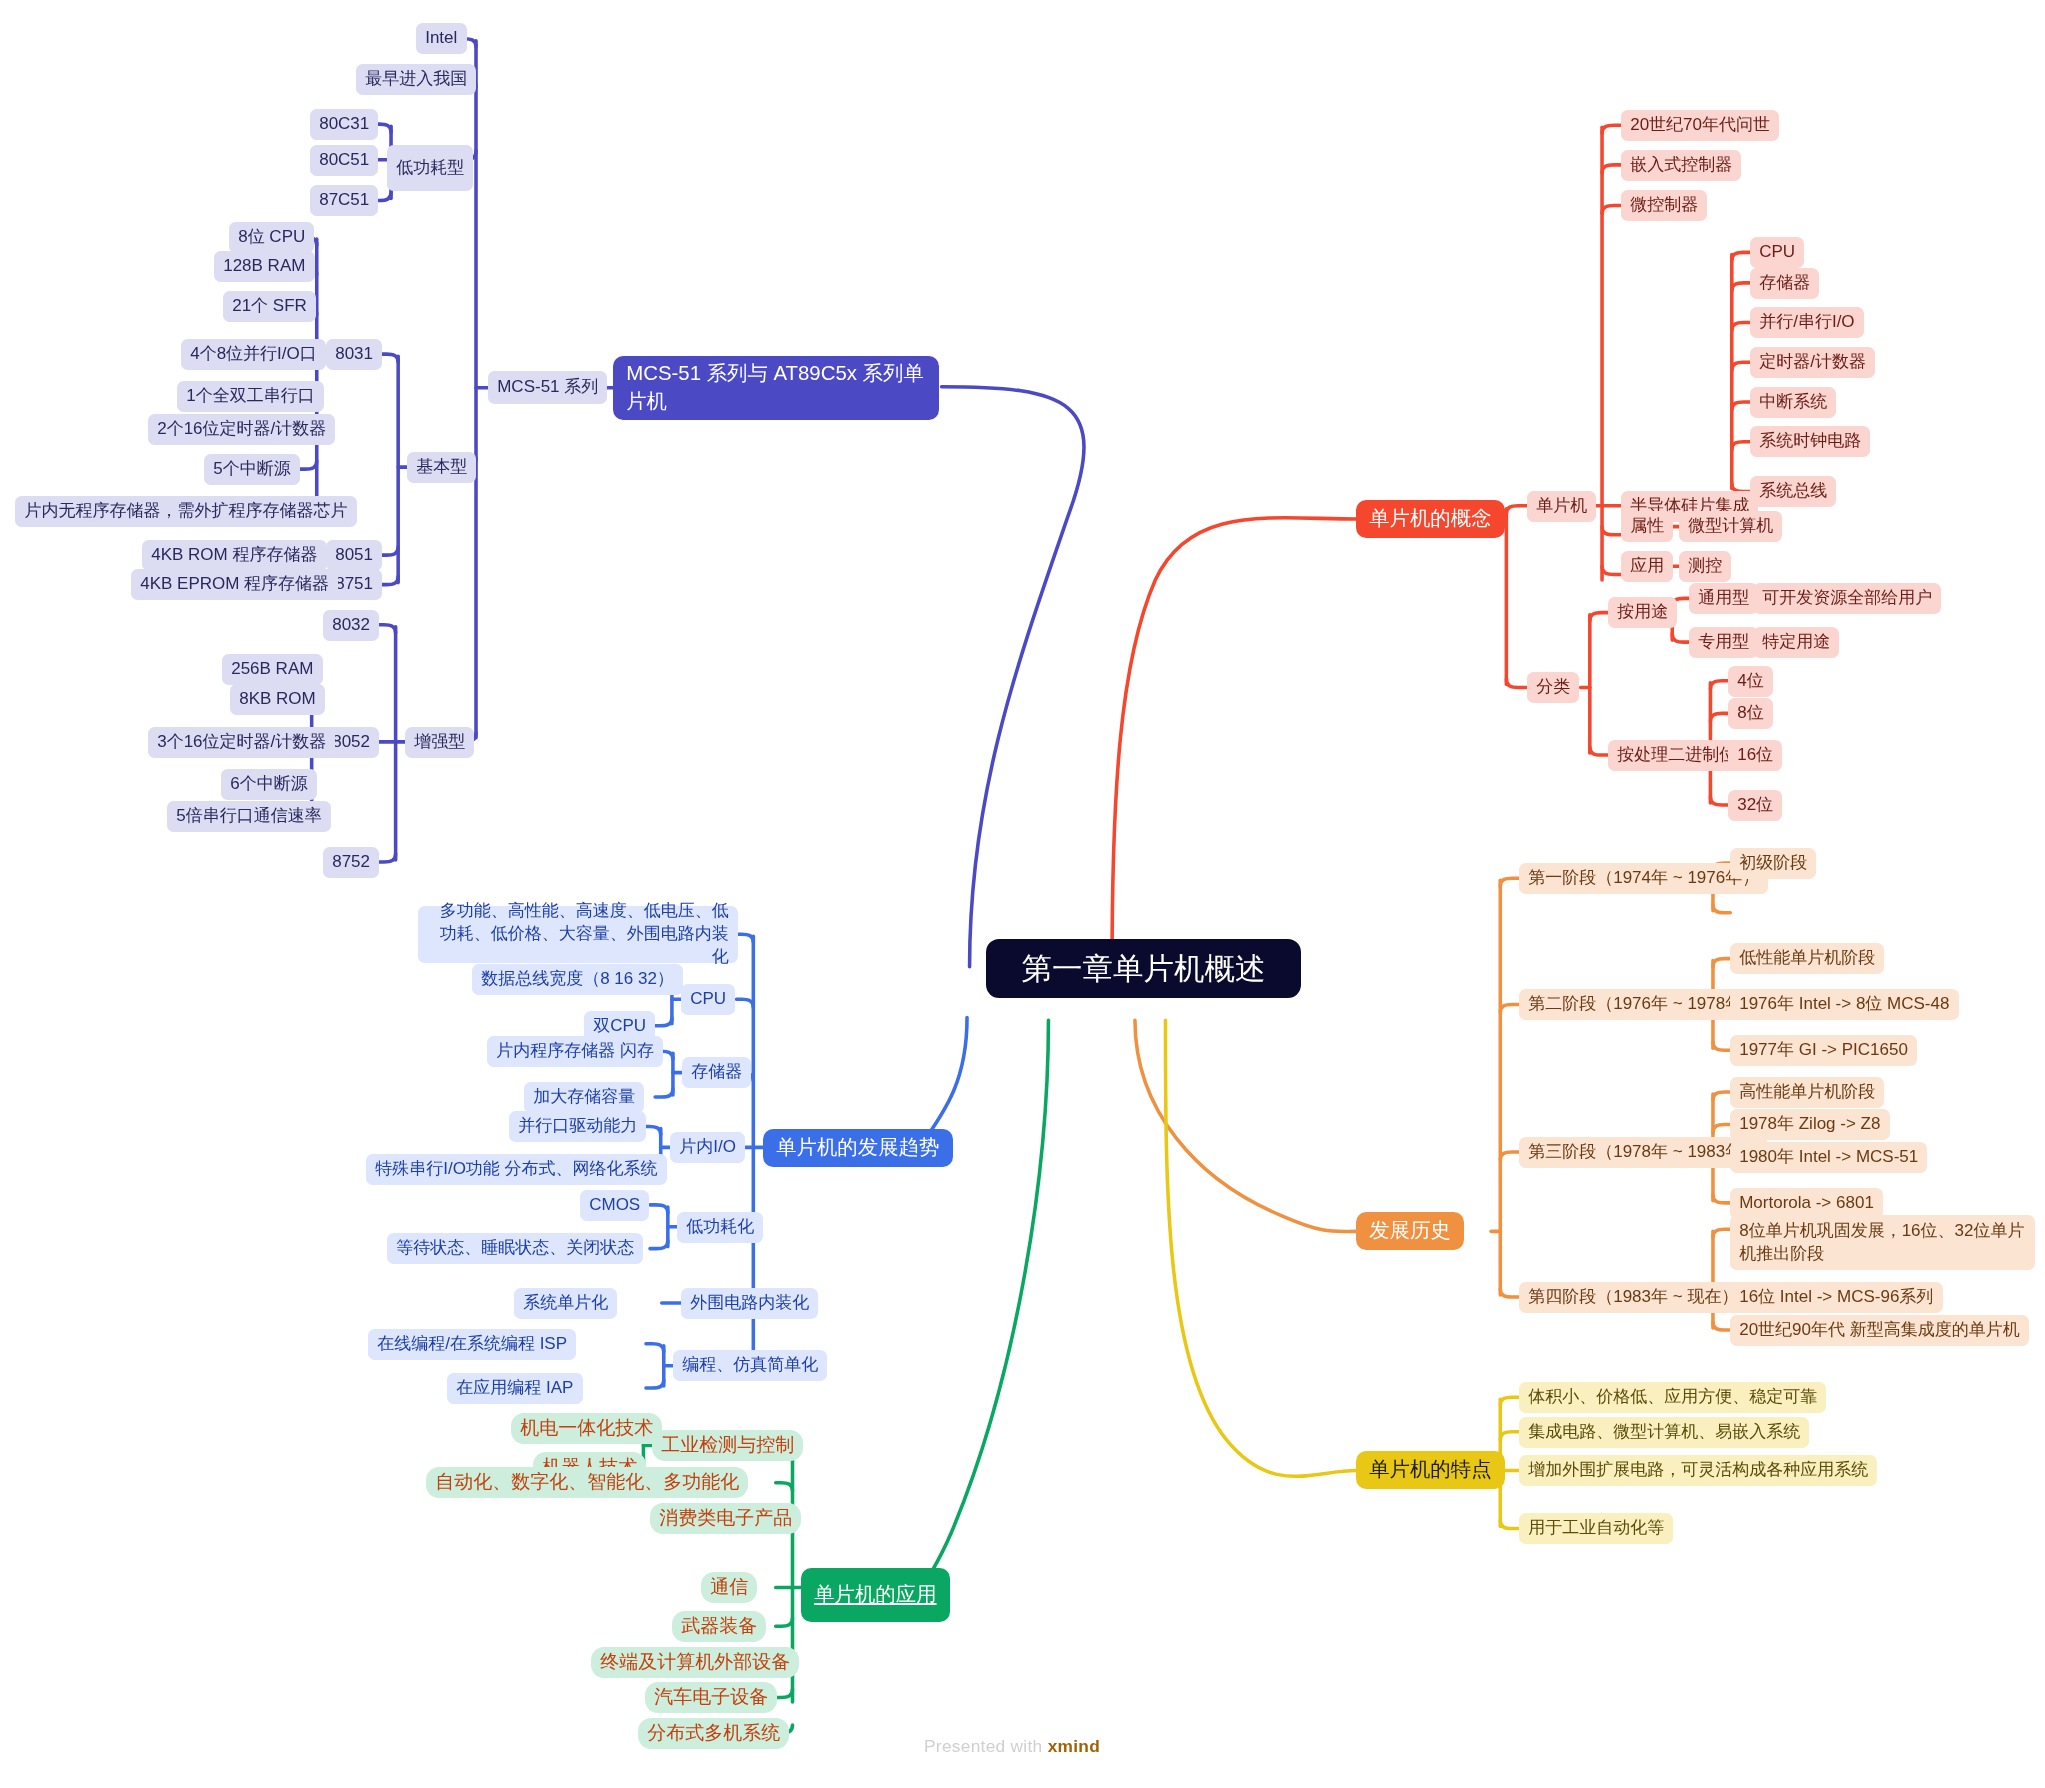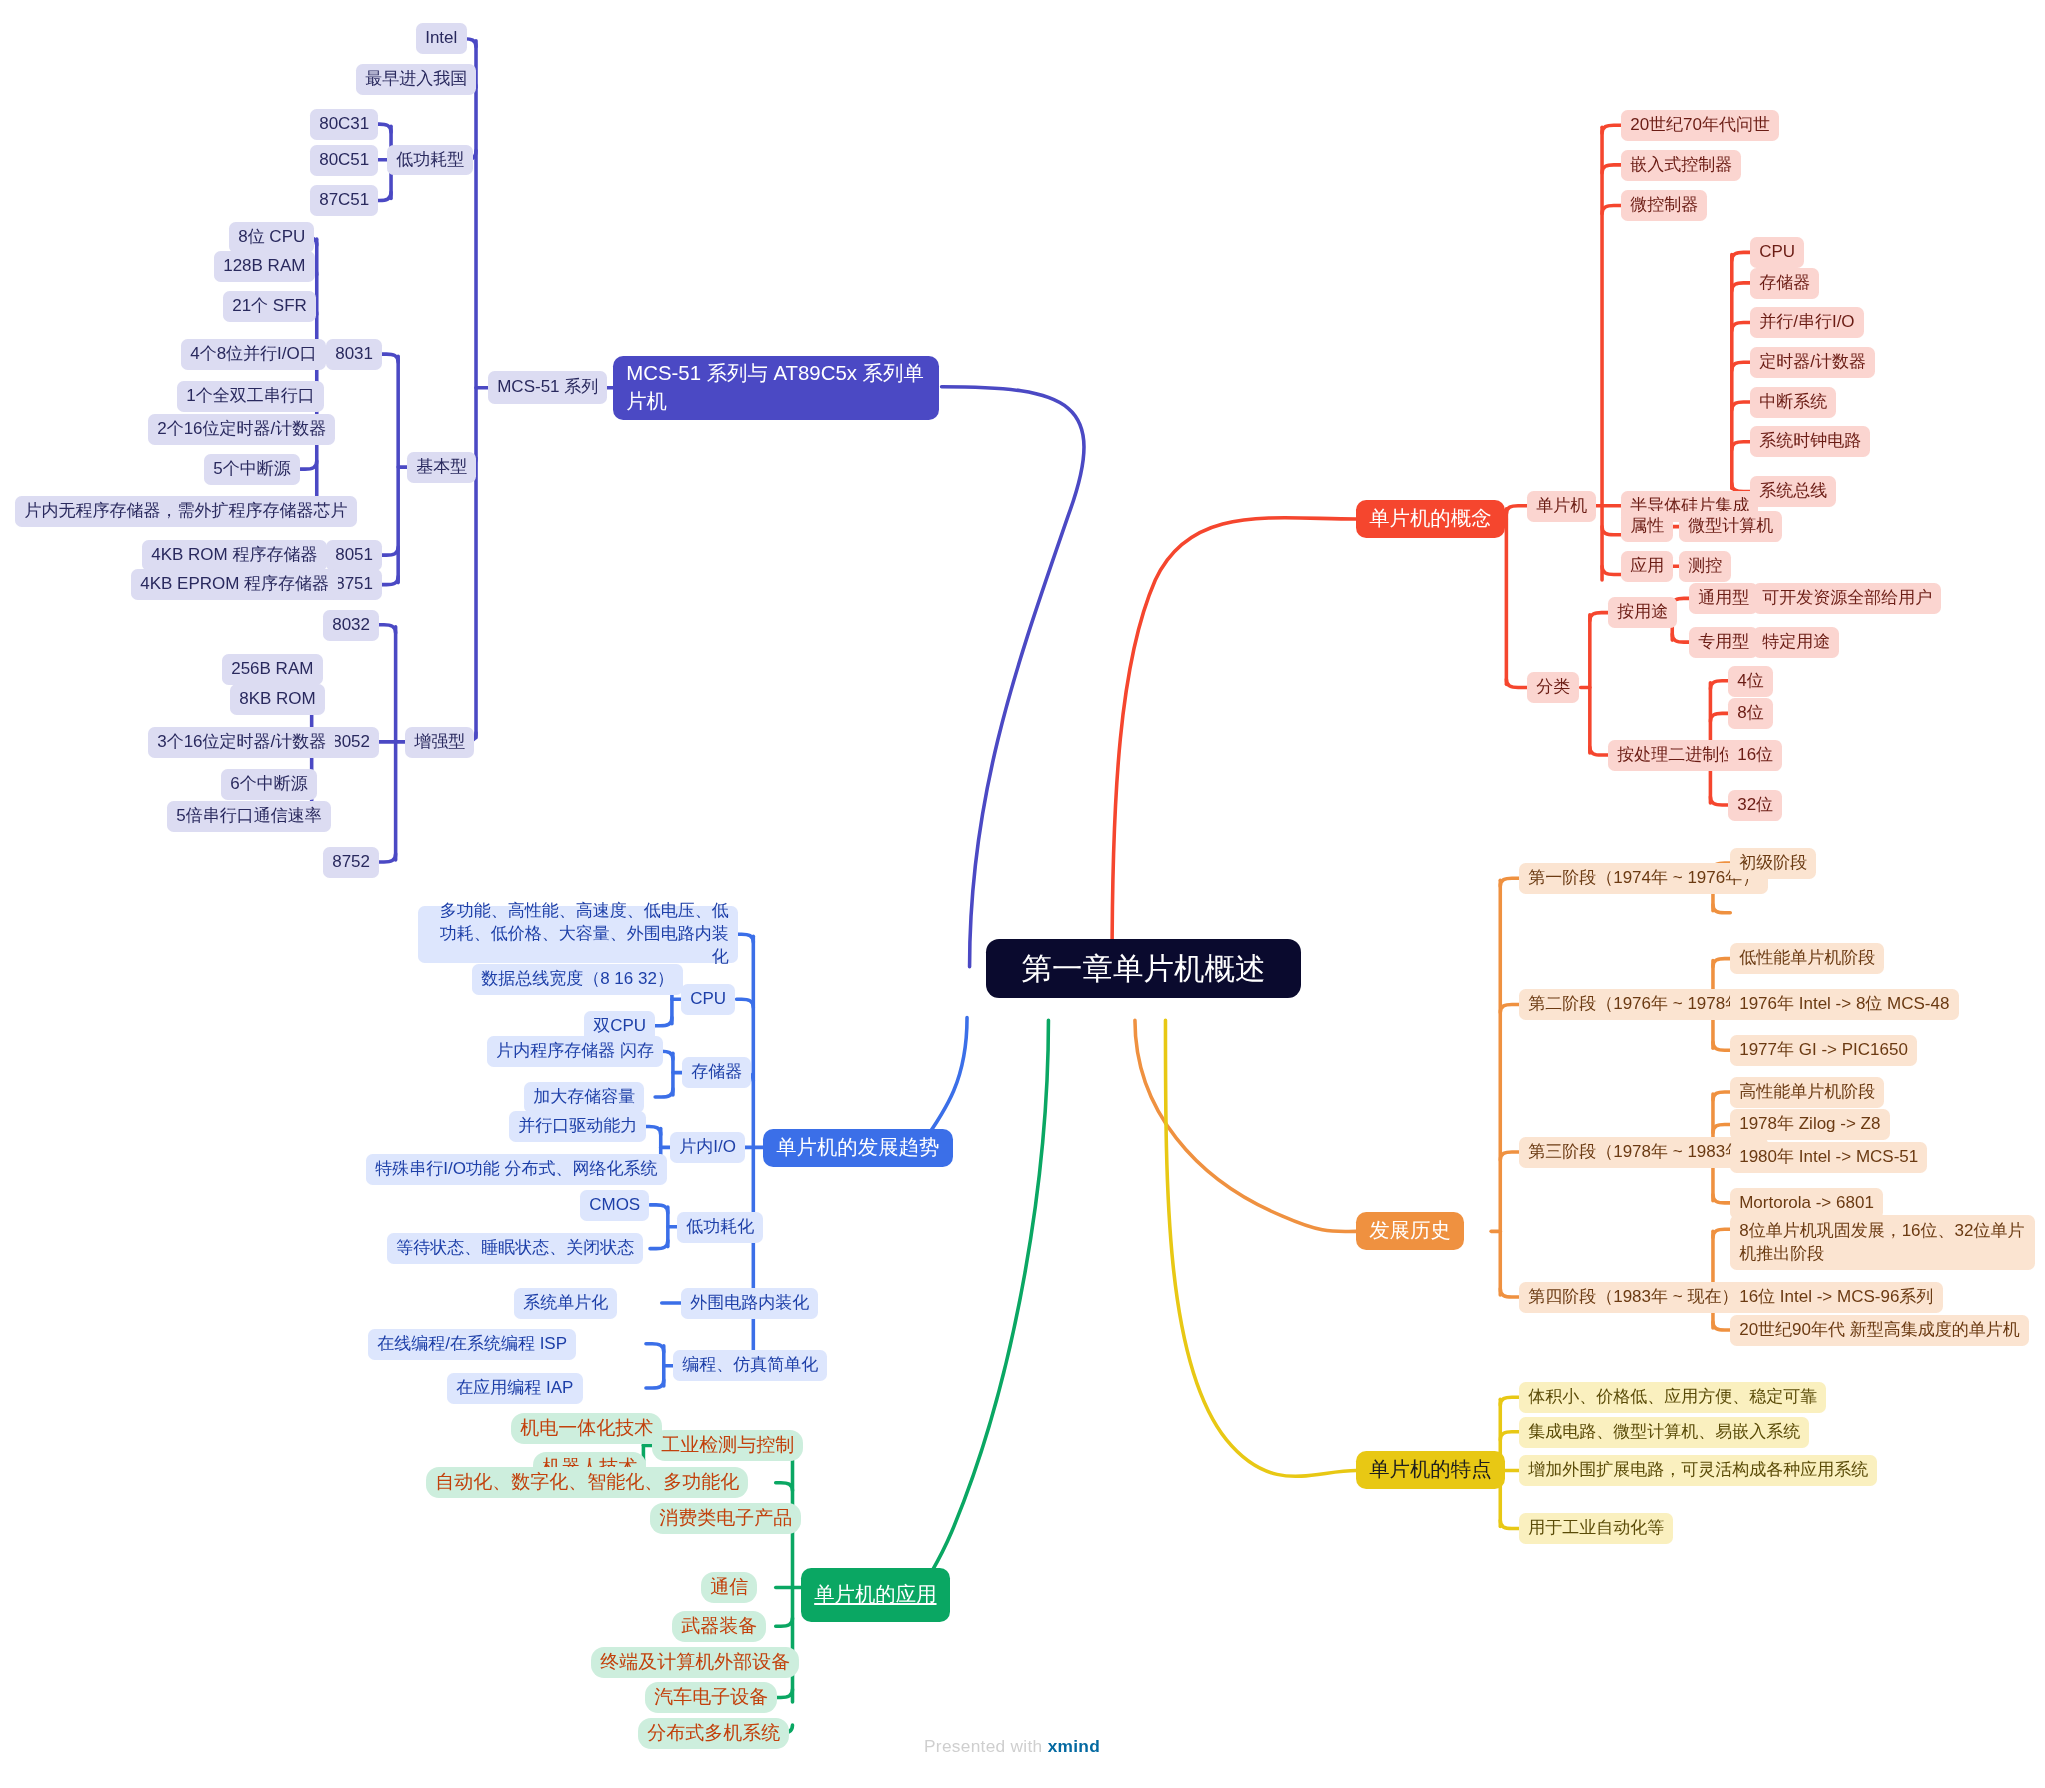--- a/index.html
+++ b/index.html
@@ -27,21 +27,21 @@
   .n-g{background:#cdeedd;color:#c2410c;font-size:19px;padding:5.1px 9.2px;border-radius:13px;}
   
   .n-r{background:#fbd5d0;color:#6b1c14;font-size:17px;padding:5.1px 9.2px;border-radius:6.6px;}
   
   .n-o{background:#fbe4d1;color:#6b3a12;font-size:17px;padding:5.1px 9.2px;border-radius:6.6px;}
   
   .n-y{background:#faf0bf;color:#5a4b07;font-size:17px;padding:5.1px 9.2px;border-radius:6.6px;}
   .right-align{justify-content:flex-end;text-align:right;}
   .wrap{white-space:normal;}
   #watermark{position:absolute;left:924px;top:1736px;font-size:17.3px;color:#cfcfcf;letter-spacing:0.3px;}
-  #watermark b{color:#0369a1;font-weight:700;}
+  #watermark b{color:#a16207;font-weight:700;}
 </style>
 </head>
 <body>
 
 <div id="canvas">
 
   <svg id="links" viewBox="0 0 4020 3514">
     <g fill="none" stroke-width="7" stroke-linecap="round">
 
       <path d="M1905,1900 C1905,1560 2000,1300 2100,1010 C2180,790 2100,760 1850,760" stroke="#4b49c4"></path>
@@ -252,21 +252,21 @@
 
   <div class="node n-root" style="left:986px;top:939px;width:315px;height:59px;">第一章单片机概述</div>
 
   <div class="node n-main blue wrap" style="left:613px;top:356px;width:326px;height:64px;">MCS-51 系列与 AT89C5x 系列单片机</div>
 
   <div class="node n-p" style="left:488px;top:371px;height:33px;">MCS-51 系列</div>
 
   <div class="node n-p right-align" style="left:416px;top:23.4px;height:30.5px;">Intel</div>
   <div class="node n-p right-align" style="left:356px;top:64px;height:30.5px;">最早进入我国</div>
 
-  <div class="node n-p right-align" style="left:387px;top:145px;height:30px;">低功耗型</div>
+  <div class="node n-p right-align" style="left:387px;top:145px;height:46px;">低功耗型</div>
   <div class="node n-p right-align" style="left:310px;top:109px;height:30.5px;">80C31</div>
   <div class="node n-p right-align" style="left:310px;top:145px;height:30.5px;">80C51</div>
   <div class="node n-p right-align" style="left:310px;top:185px;height:30.5px;">87C51</div>
 
   <div class="node n-p right-align" style="left:407px;top:452px;height:30.5px;">基本型</div>
 
   <div class="node n-p right-align" style="left:326px;top:339px;height:30.5px;">8031</div>
   <div class="node n-p right-align" style="left:326px;top:540px;height:30.5px;">8051</div>
   <div class="node n-p right-align" style="left:326px;top:569px;height:30.5px;">8751</div>
 

